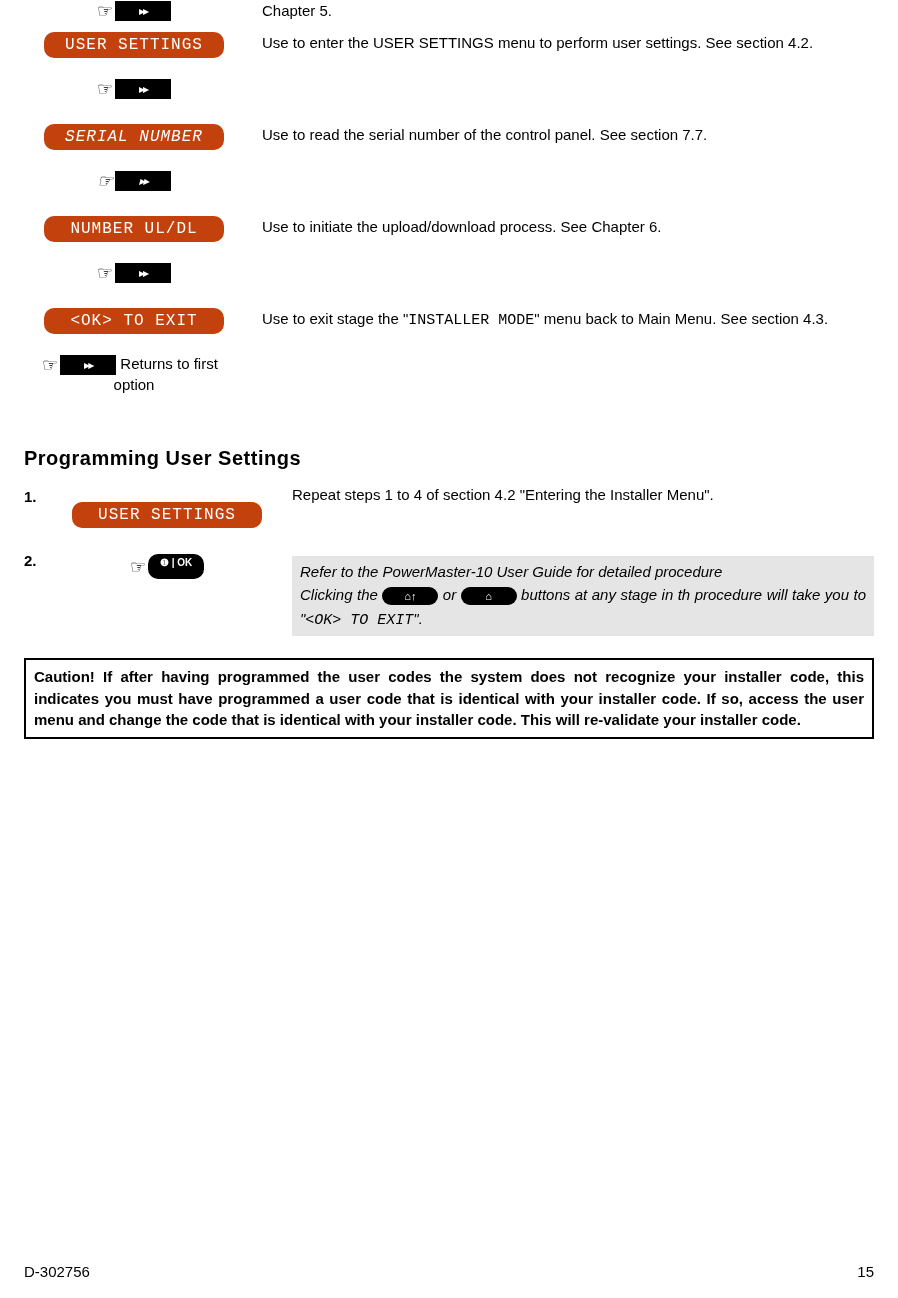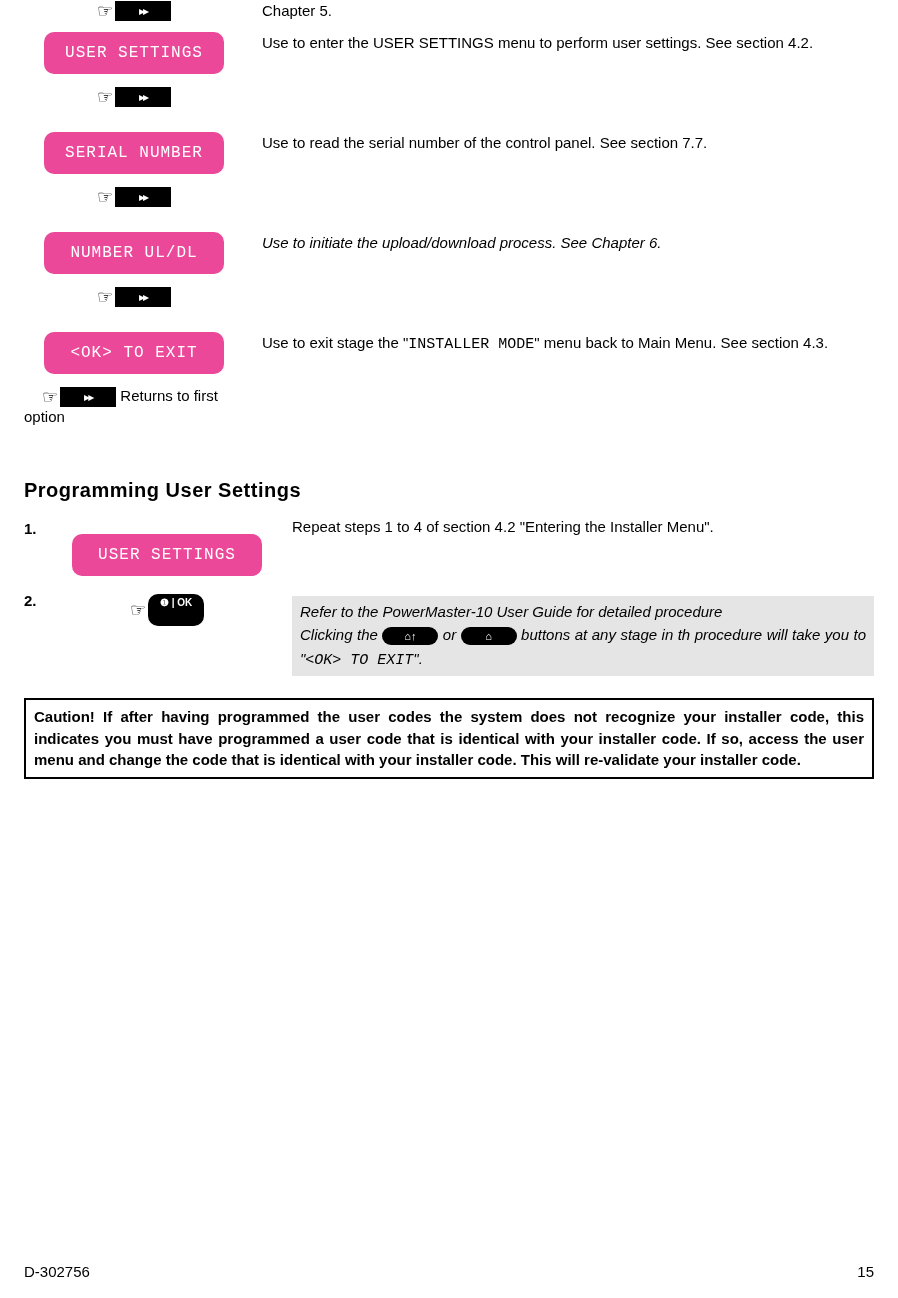--- a/index.html
+++ b/index.html
@@ -35,30 +35,30 @@
   }
   .menu-right {
     display: table-cell;
     vertical-align: top;
     padding-left: 18px;
     padding-bottom: 4px;
     text-align: justify;
     line-height: 1.5;
   }
   .lcd-label {
-    background: #ec4899;
+    background: #c2410c;
     color: #fff;
     font-family: "Courier New", monospace;
     font-size: 16px;
     letter-spacing: 1px;
     text-align: center;
     border-radius: 10px;
-    padding: 12px 6px;
+    padding: 4px 6px;
     width: 180px;
-    margin: 0 auto 12px auto;
+    margin: 0 auto 20px auto;
   }
   .nav-hint {
     text-align: center;
     margin-bottom: 6px;
   }
   .hand-icon {
     display: inline-block;
     vertical-align: middle;
     font-size: 18px;
     margin-right: 2px;
@@ -74,21 +74,21 @@
     vertical-align: middle;
     font-size: 12px;
   }
   .ff-btn .tri::before { content: "▸▸"; letter-spacing: -2px; }
   .ok-btn {
     display: inline-block;
     background: #000;
     color: #fff;
     border-radius: 10px;
     width: 56px;
-    height: 32px;
+    height: 25px;
     line-height: 18px;
     text-align: center;
     vertical-align: middle;
     font-size: 10px;
     font-weight: bold;
   }
   .pill-btn {
     display: inline-block;
     background: #000;
     color: #fff;
@@ -98,20 +98,21 @@
     line-height: 18px;
     text-align: center;
     vertical-align: middle;
     font-size: 11px;
   }
   .returns-text {
     display: inline;
     font-size: 15px;
   }
   .returns-line2 {
+    text-align: center;
     font-size: 15px;
   }
   h2.section-heading {
     font-size: 20px;
     font-weight: bold;
     letter-spacing: 0.5px;
     margin: 50px 0 14px 0;
   }
   .intro-text {
     margin-bottom: 14px;
@@ -202,37 +203,37 @@
       <div class="lcd-label">USER SETTINGS</div>
       <div class="nav-hint">
         <span class="hand-icon">☞</span><span class="ff-btn"><span class="tri"></span></span>
       </div>
     </div>
     <div class="menu-right">Use to enter the USER SETTINGS menu to perform user settings. See section 4.2.</div>
   </div>
 
 
   <div class="menu-row">
-    <div class="menu-left" style="padding-top:14px;">
+    <div class="menu-left" style="padding-top:14px;font-style:italic;">
       <div class="lcd-label">SERIAL NUMBER</div>
       <div class="nav-hint">
         <span class="hand-icon">☞</span><span class="ff-btn"><span class="tri"></span></span>
       </div>
     </div>
     <div class="menu-right" style="padding-top:14px;">Use to read the serial number of the control panel. See section 7.7.</div>
   </div>
 
   <div class="menu-row">
     <div class="left-cell menu-left" style="padding-top:14px;">
       <div class="lcd-label">NUMBER UL/DL</div>
       <div class="nav-hint">
         <span class="hand-icon">☞</span><span class="ff-btn"><span class="tri"></span></span>
       </div>
     </div>
-    <div class="menu-right" style="padding-top:14px;font-style:italic;">Use to initiate the upload/download process. See Chapter 6.</div>
+    <div class="menu-right" style="padding-top:14px;">Use to initiate the upload/download process. See Chapter 6.</div>
   </div>
 
   <div class="menu-row">
     <div class="menu-left" style="padding-top:14px;">
       <div class="lcd-label">&lt;OK&gt; TO EXIT</div>
       <div style="text-align:left; padding-left:18px;">
         <span class="hand-icon">☞</span><span class="ff-btn"><span class="tri"></span></span>
         <span class="returns-text">Returns to first</span>
       </div>
       <div class="returns-line2">option</div>

